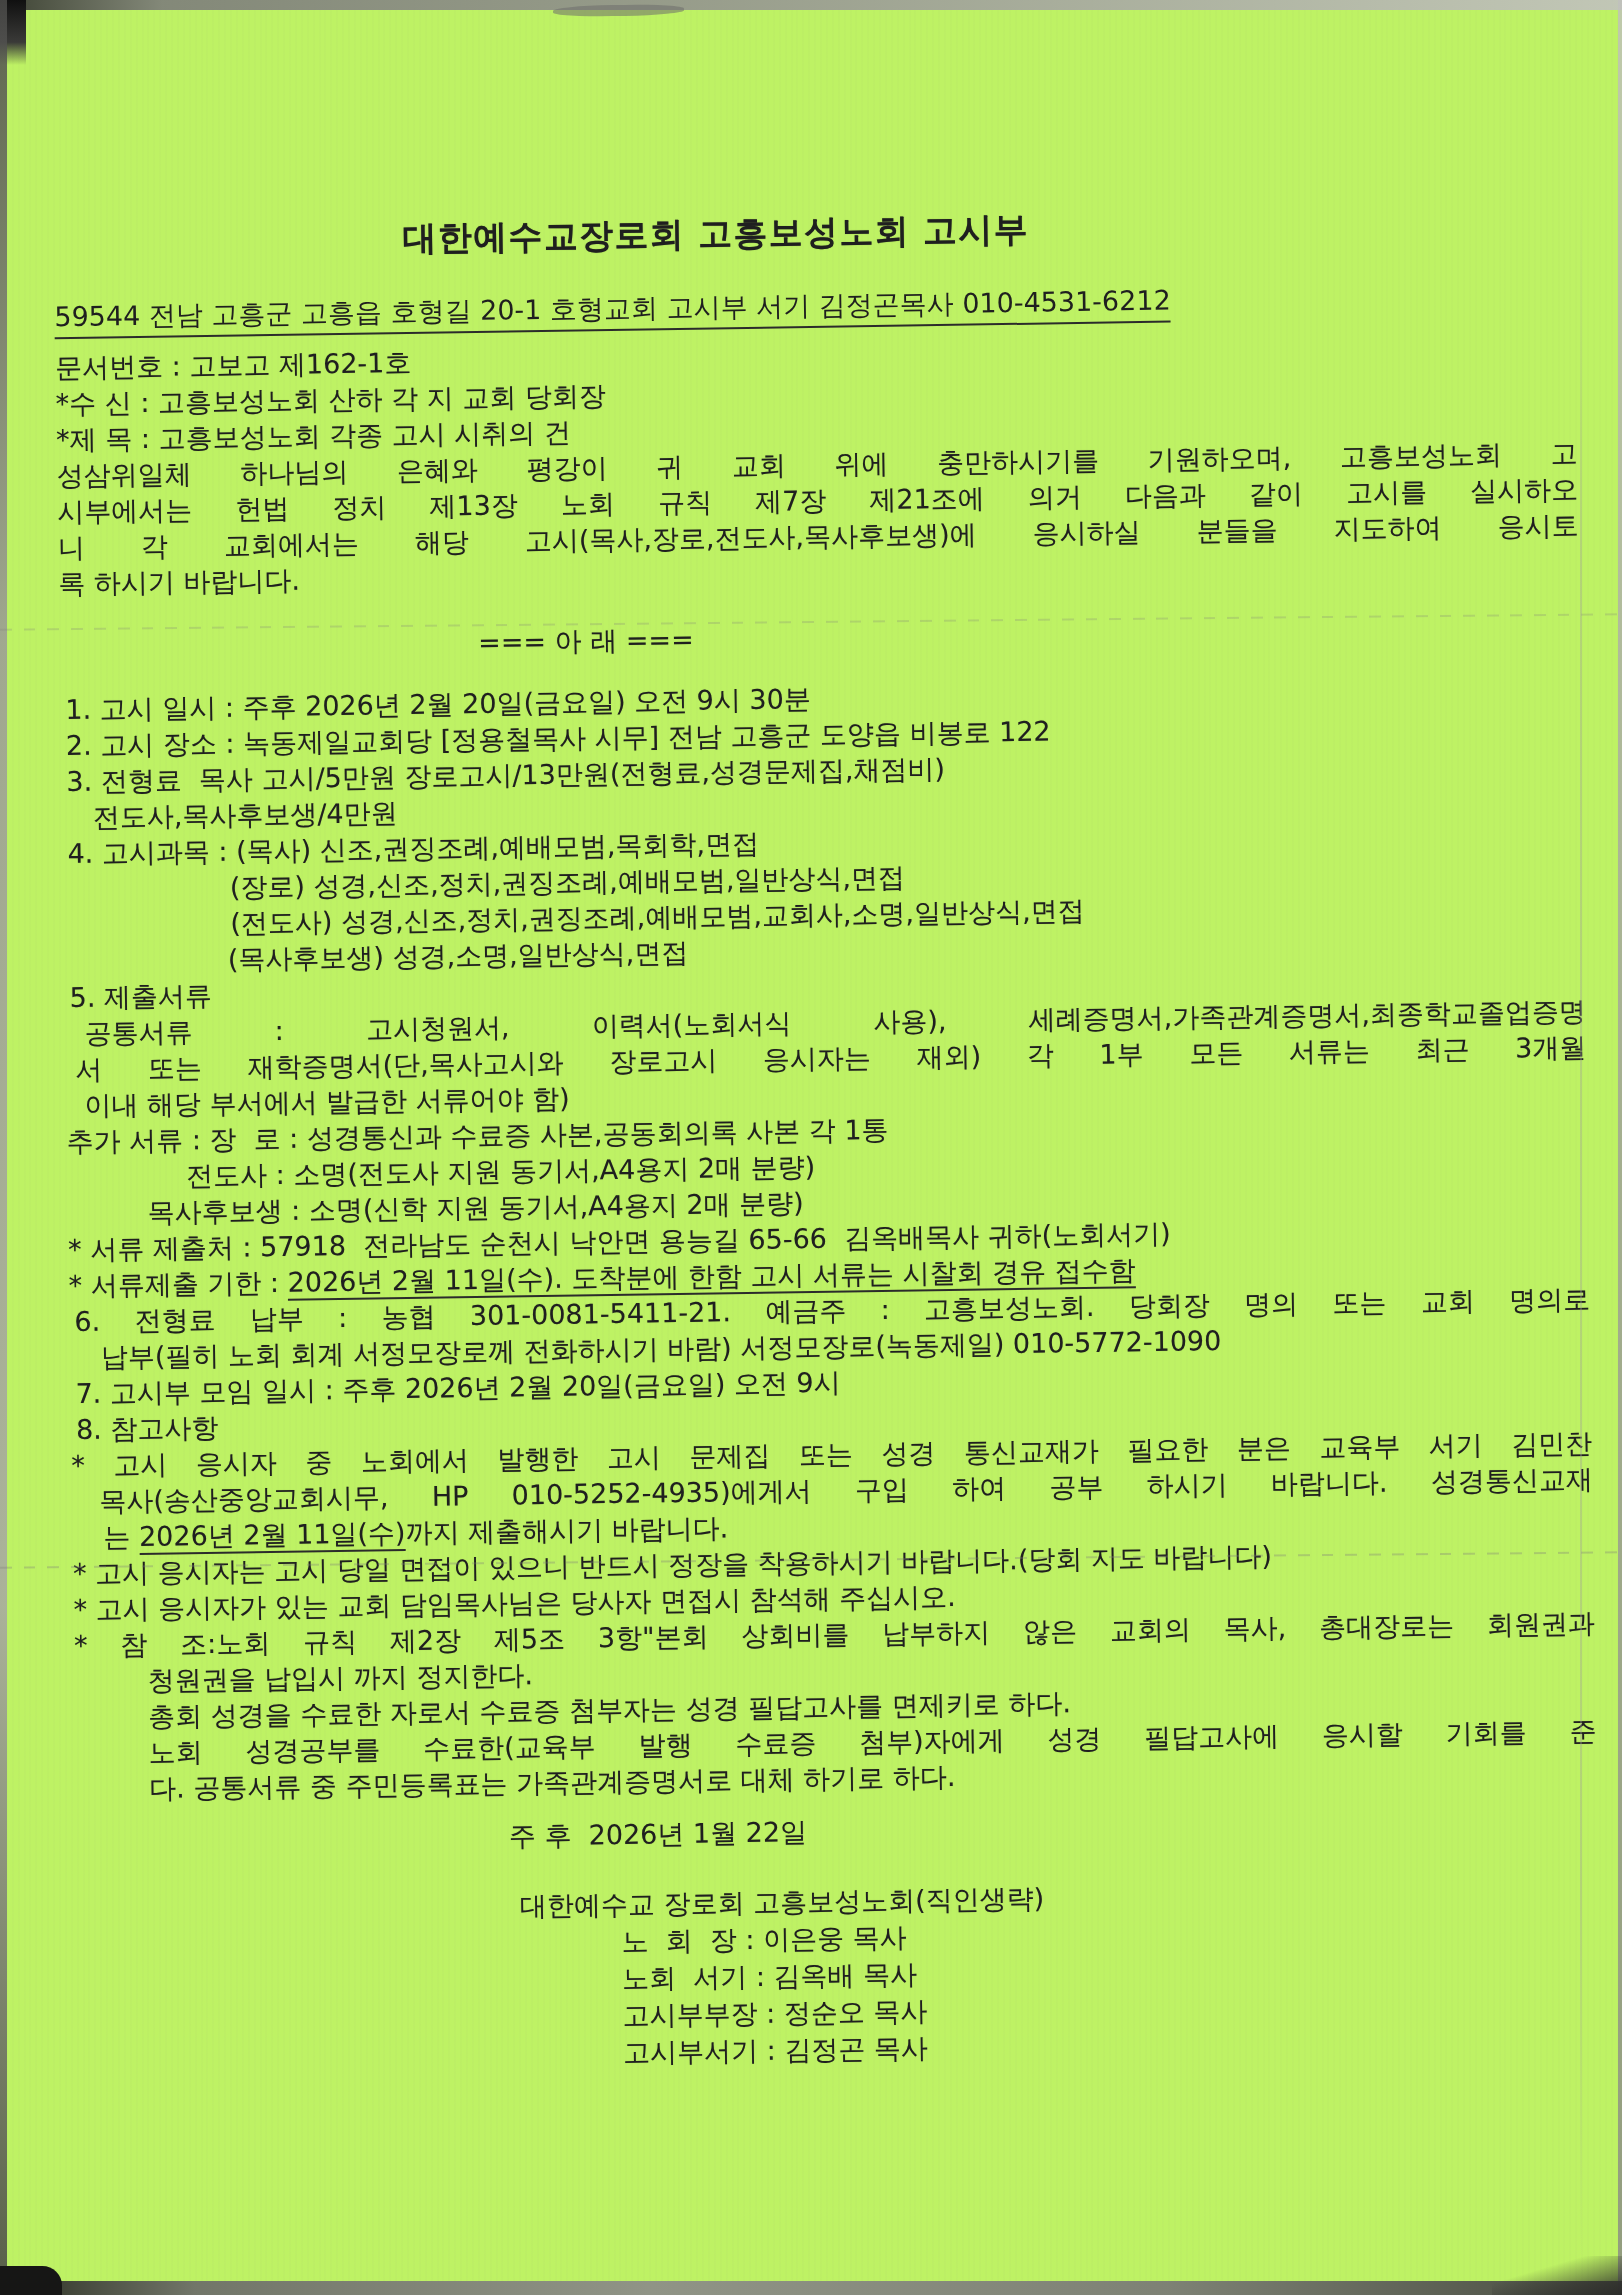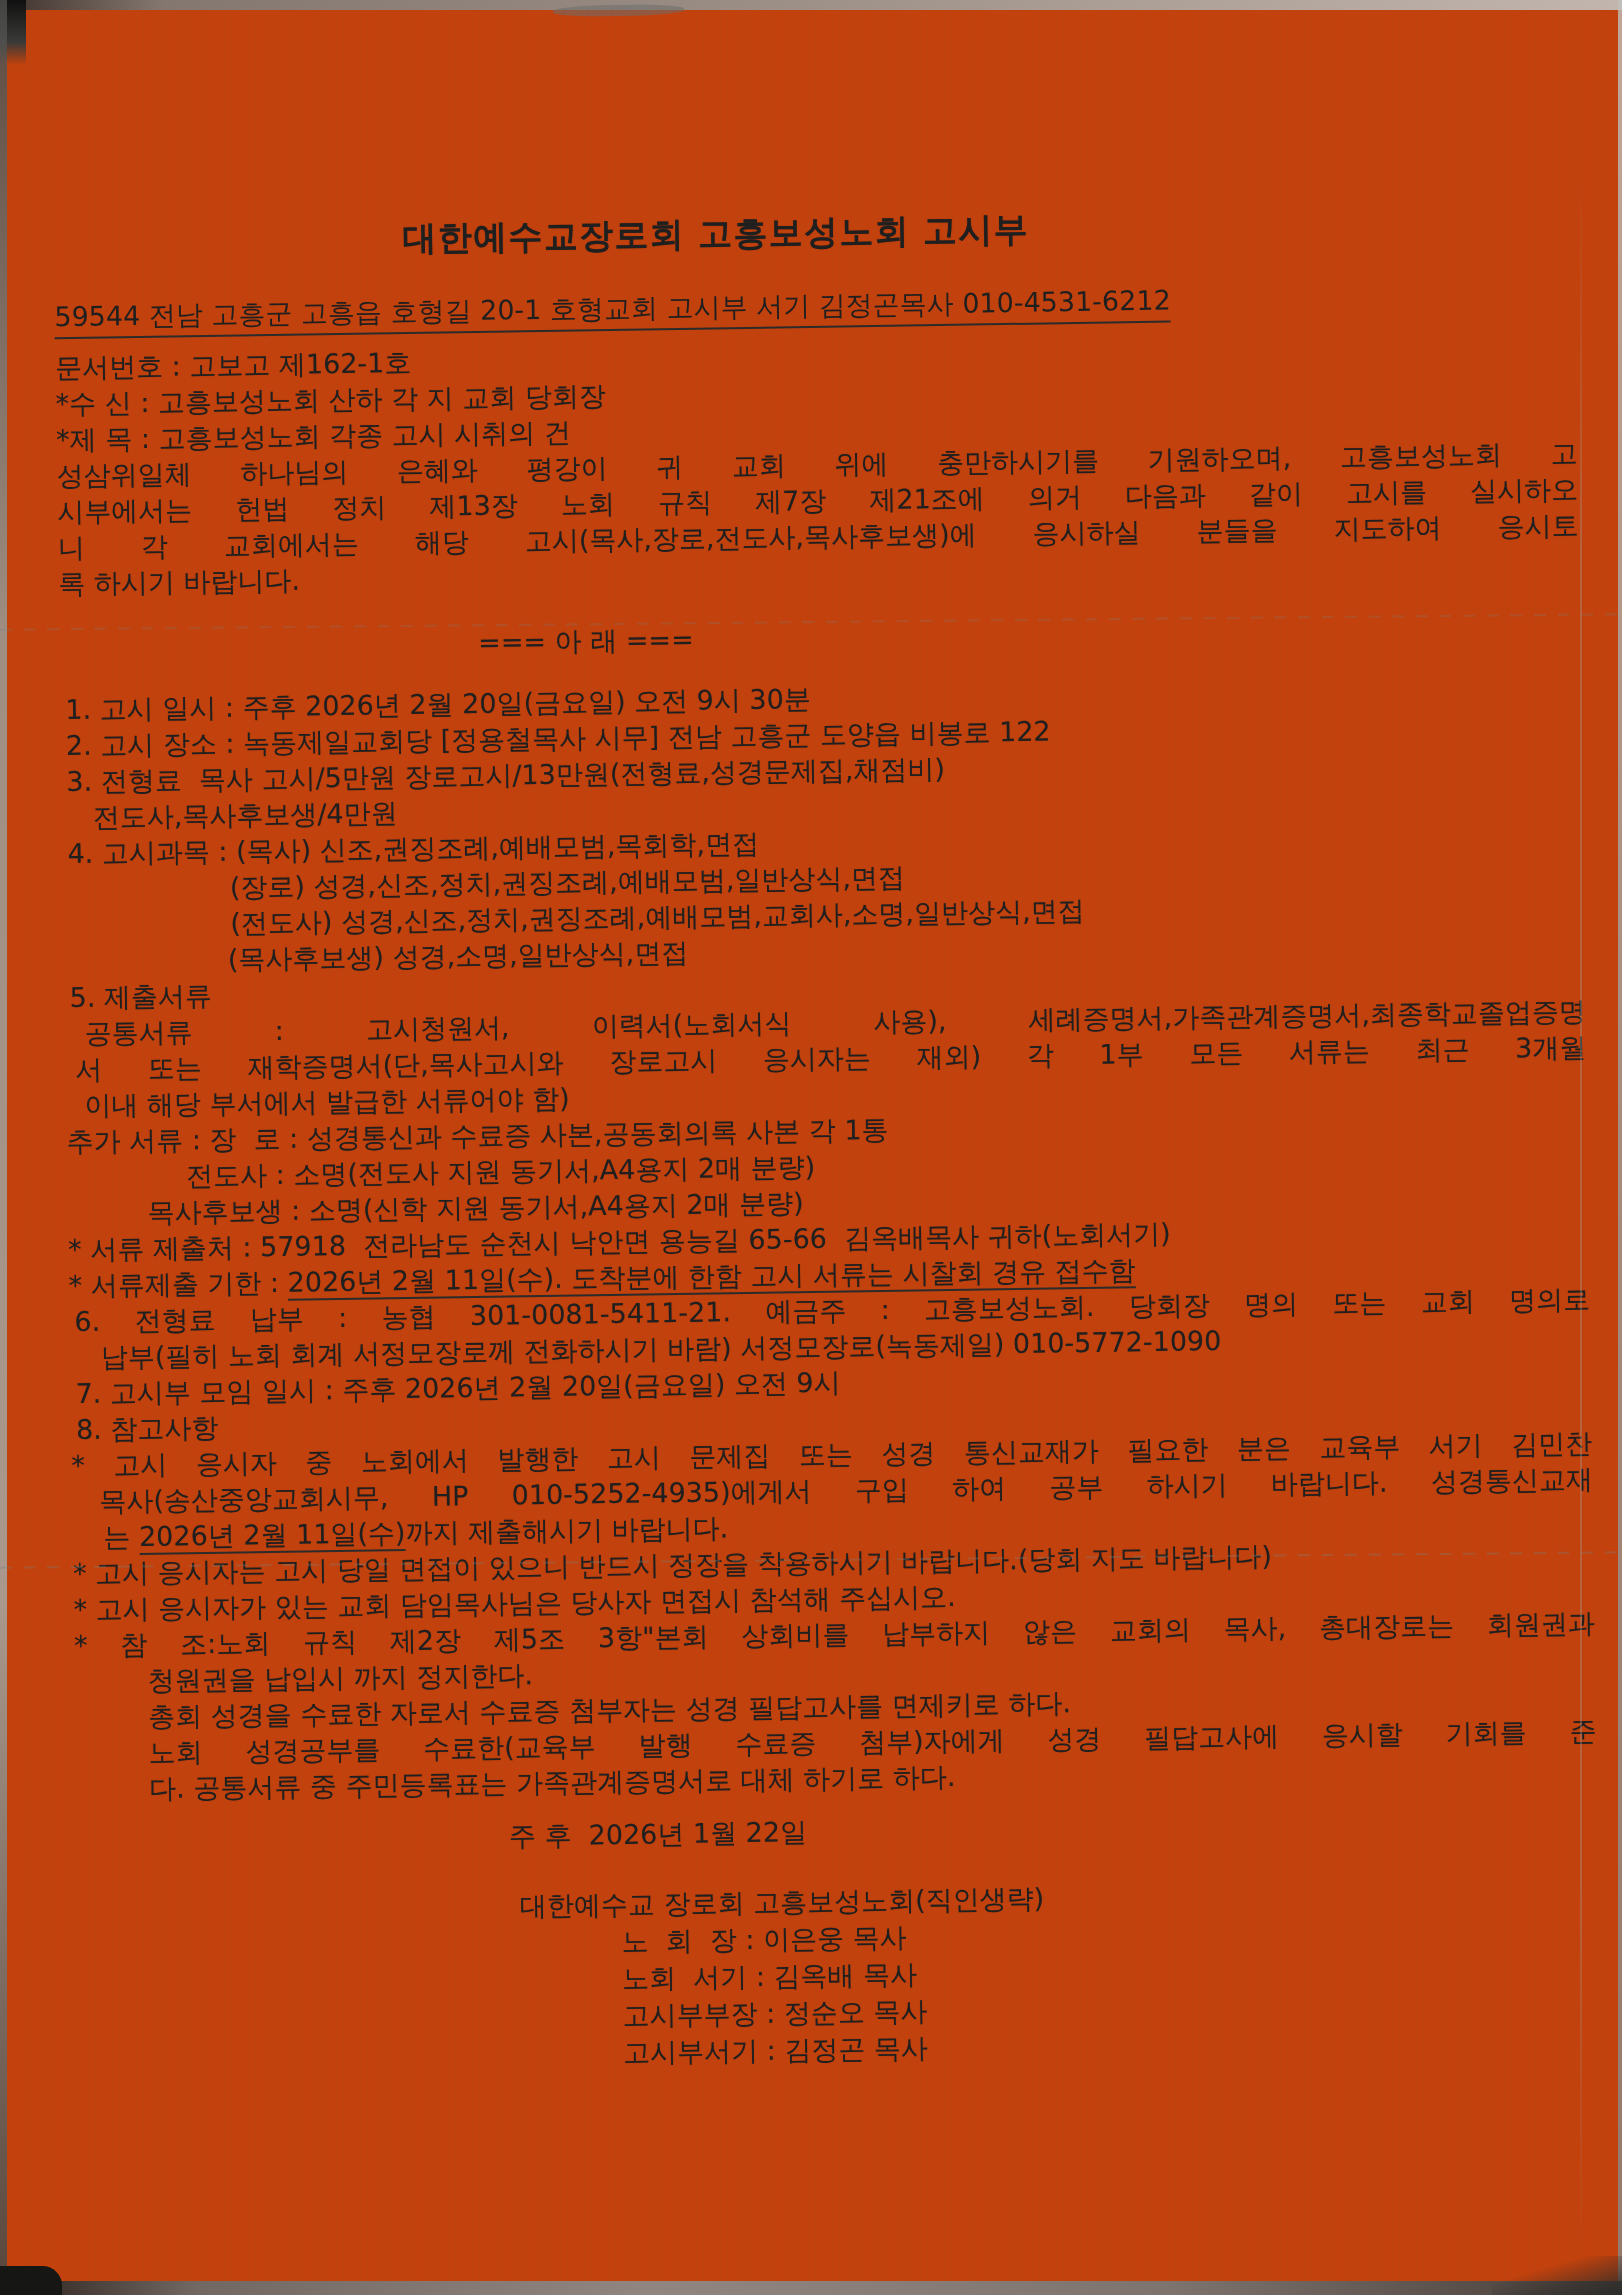--- a/index.html
+++ b/index.html
@@ -1,20 +1,20 @@
 <!DOCTYPE html>
 <html lang="ko" style="font-size:10.5px"><head>
 <meta charset="utf-8">
 <style>
   html,body{margin:0;padding:0;background:#9a9a98;}
   .sheet{
     position:relative;
     width:1623px;height:2295px;
     margin:0 auto;
-    background:#c2410c;
+    background:#bef264;
     overflow:hidden;
     font-family:"DejaVu Sans",sans-serif;
     color:#1f1f1f;
   }
   
   .sheet::before{
     content:"";position:absolute;inset:0;pointer-events:none;
     background:repeating-linear-gradient(90deg,rgba(120,120,115,.05) 0 2px,rgba(255,255,255,0) 2px 5.9px);
     opacity:.5;
   }

